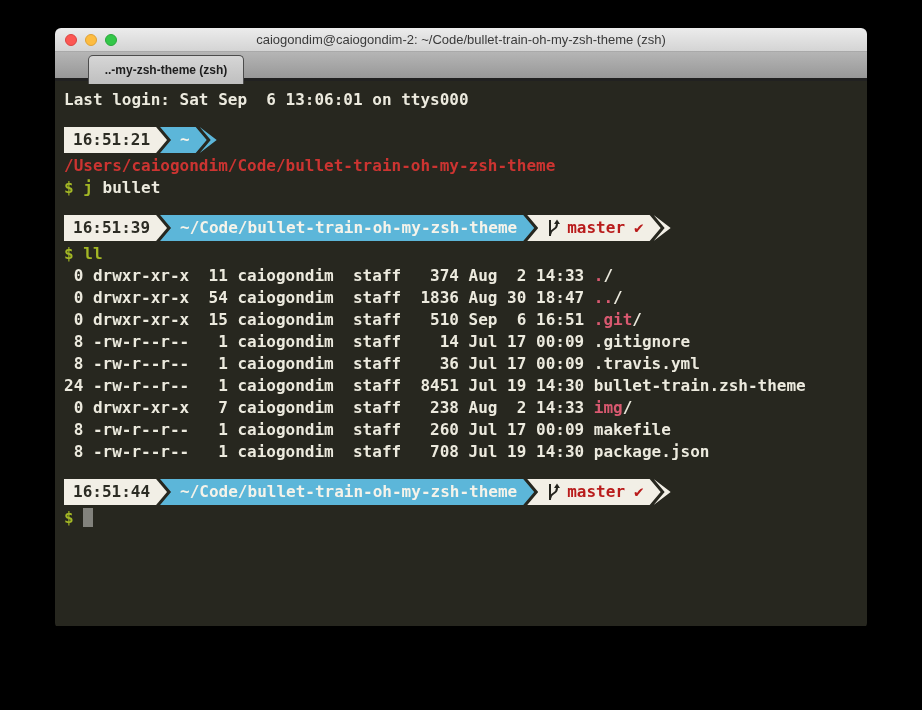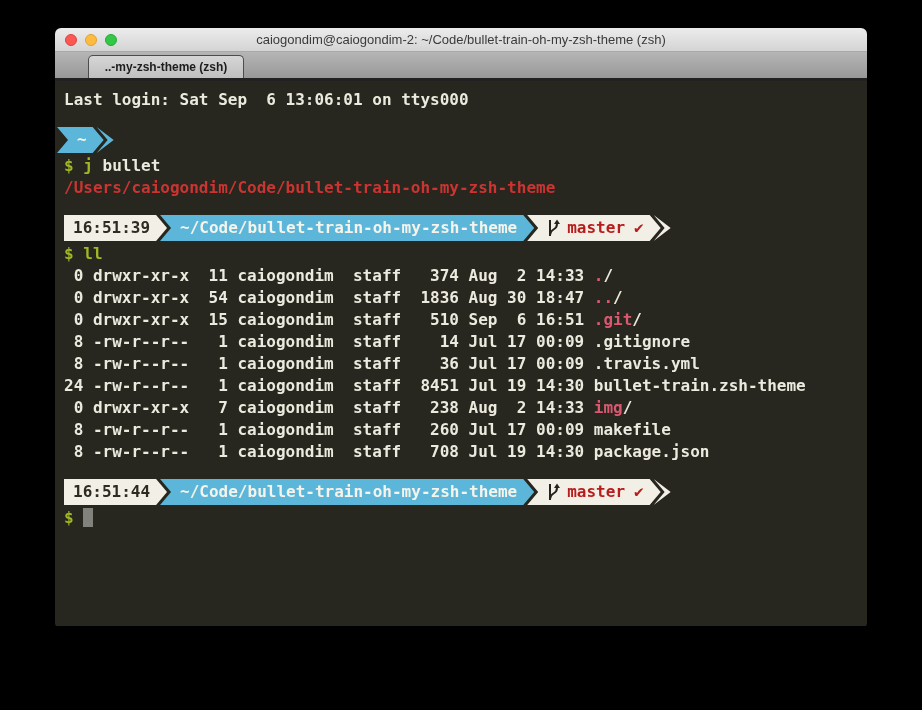--- a/index.html
+++ b/index.html
@@ -26,21 +26,21 @@
   .light.yellow { background: #fdbc40; border: 1px solid #dfa134; }
   .light.green  { background: #33c748; border: 1px solid #2aa73c; }
 
   
   .tabbar {
     height: 29px; background: linear-gradient(#b5b5b5, #989898);
     border-bottom: 3px solid #212121;
     position: relative;
   }
   .tab {
-    position: absolute; left: 33px; top: 3px; width: 156px; height: 23px;
+    position: absolute; left: 33px; top: 3px; width: 156px; height: 29px;
     background: linear-gradient(#d6d6d6, #bfbfbf);
     border: 1px solid #4c4c4c; border-bottom: none;
     border-radius: 5px 5px 0 0;
     display: flex; align-items: center; justify-content: center;
     font-size: 12px; font-weight: 700; color: #1d1d1d;
   }
 
   
   .terminal {
     height: 545px; background: #27271f;
@@ -102,29 +102,32 @@
     <div class="tab">
       <span>..-my-zsh-theme (zsh)</span>
     </div>
   </div>
 
   <div class="terminal">
 
     <div class="tline">Last login: Sat Sep  6 13:06:01 on ttys000</div>
 
     <div class="promptline">
+      <div class="seg seg-first">
+        <span>16:51:21</span>
+      </div>
       <div class="seg seg-mid seg-blue">
         <span>~</span>
       </div>
       <div class="tip tip-blue"></div>
     </div>
 
+    <div class="tline red">/Users/caiogondim/Code/bullet-train-oh-my-zsh-theme</div>
+
     <div class="tline"><span class="green">$</span><span class="green"> j</span><span> bullet</span></div>
-
-    <div class="tline red">/Users/caiogondim/Code/bullet-train-oh-my-zsh-theme</div>
 
     <div class="promptline">
       <div class="seg seg-first">
         <span>16:51:39</span>
       </div>
       <div class="seg seg-mid seg-blue">
         <span>~/Code/bullet-train-oh-my-zsh-theme</span>
       </div>
       <div class="seg seg-mid seg-git">
         <svg class="branch-icon" width="13" height="20" viewBox="0 0 13 20">

